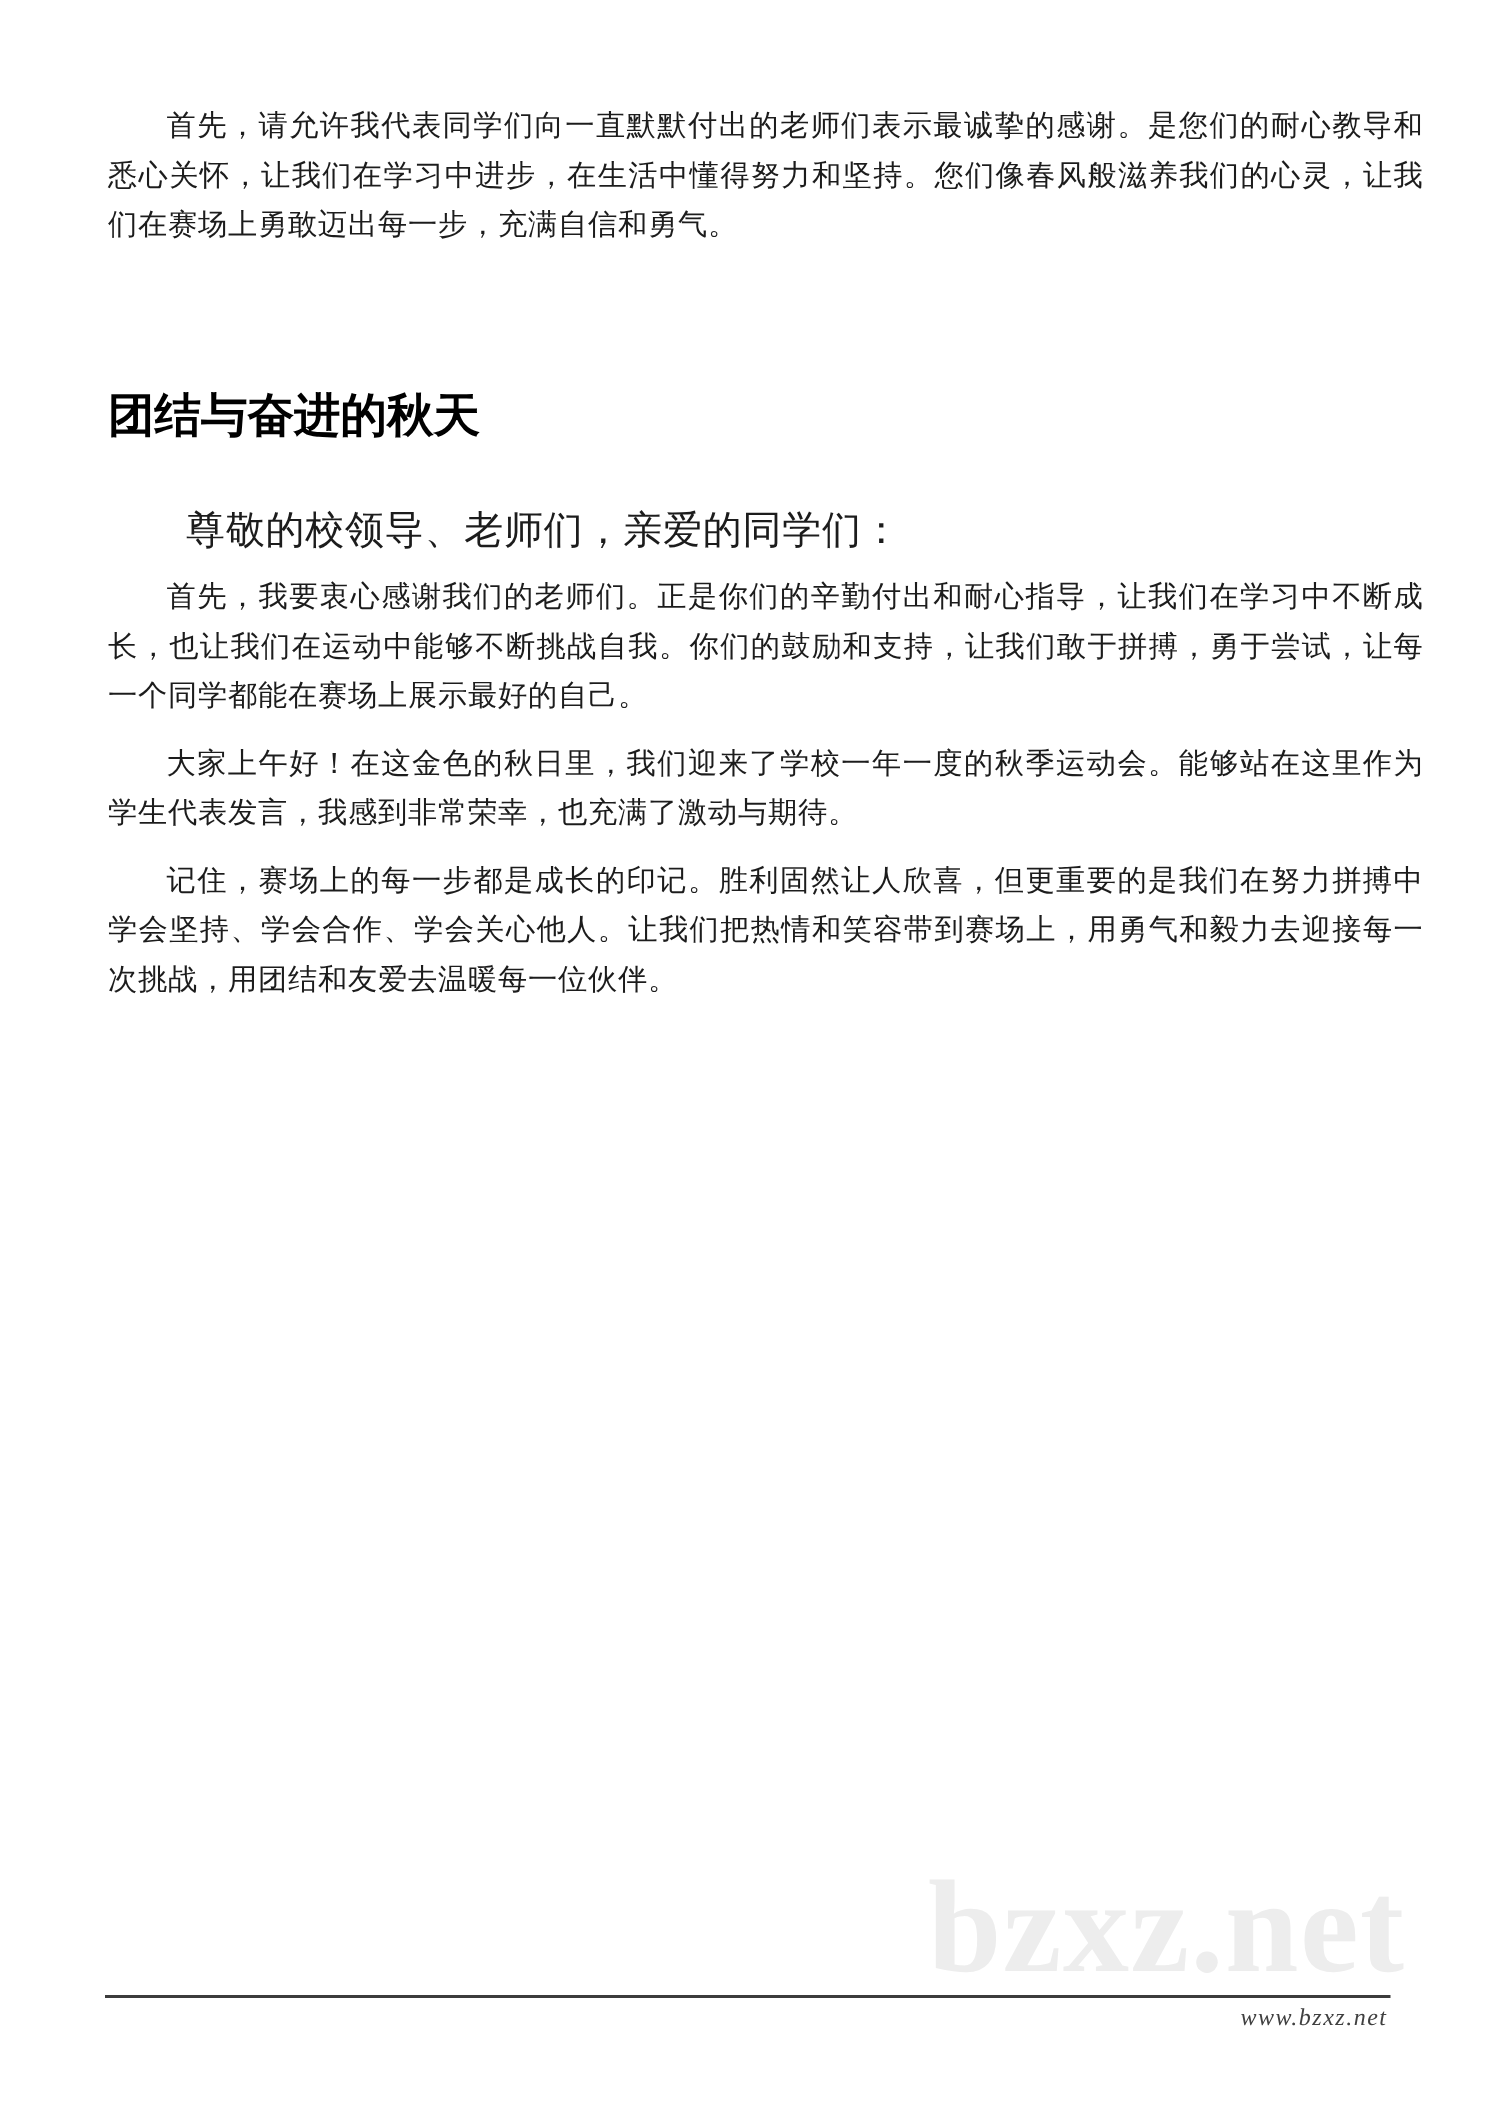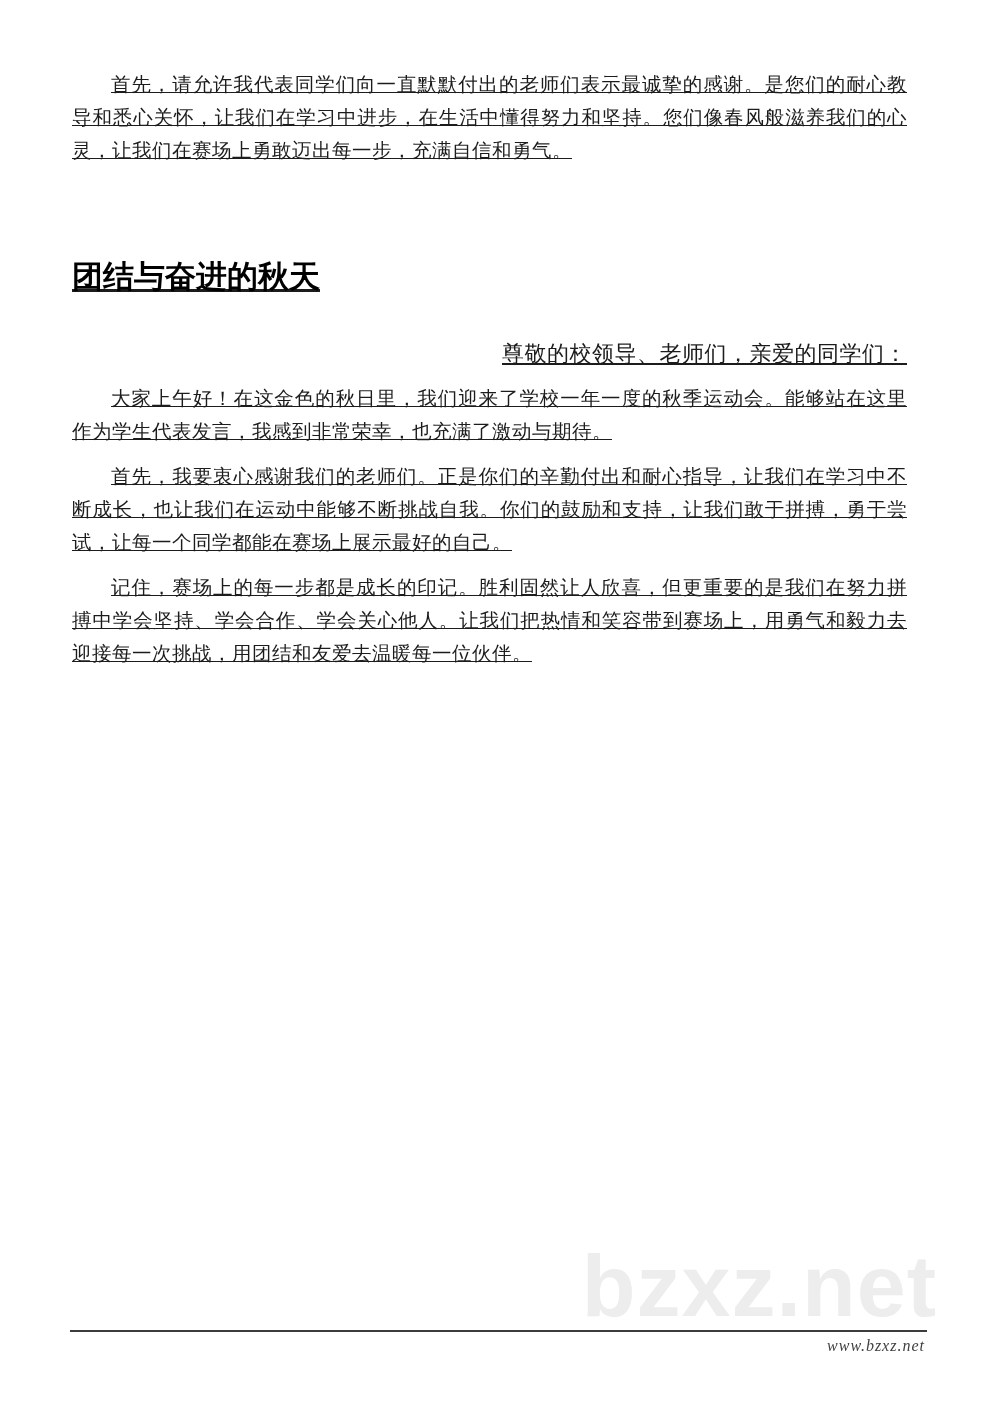--- a/index.html
+++ b/index.html
@@ -11,54 +11,52 @@
     position: relative;
     width: 993px;
     height: 1404px;
     background: #ffffff;
     overflow: hidden;
     font-family: "Liberation Serif", serif;
     color: #1c1c1c;
   }
   .content {
     position: relative;
-    padding: 68px 86px 0 72px;
+    padding: 68px 44px 0 72px;
     z-index: 2;
-    text-decoration: underline;
   }
   .para {
     font-size: 19.5px;
     line-height: 33px;
     text-align: justify;
     text-indent: 2em;
     margin: 0 0 12px 0;
     letter-spacing: 0.5px;
   }
   .doc-title {
     font-size: 31px;
     font-weight: bold;
     text-align: left;
     text-indent: 0;
     margin: 88px 0 38px 0;
     line-height: 44px;
     color: #000000;
   }
   .salutation {
-    font-size: 22px;
+    font-size: 26px;
     line-height: 33px;
     text-indent: 2em;
     margin: 0 0 12px 0;
     letter-spacing: 0.5px;
-    text-align: right;
   }
   .watermark {
     position: absolute;
     top: 1242px;
     right: 56px;
-    font-family: Liberation Sans, sans-serif;
+    font-family: Liberation Serif, serif;
     font-weight: bold;
     font-size: 88px;
     line-height: 88px;
     letter-spacing: 1px;
     z-index: 1;
     user-select: none;
   }
   .footer-rule {
     position: absolute;
     left: 70px;
@@ -87,22 +85,22 @@
   <div class="watermark" style="color: rgb(237, 237, 237);">bzxz.net</div>
 
   <div class="content">
 
     <p class="para">首先，请允许我代表同学们向一直默默付出的老师们表示最诚挚的感谢。是您们的耐心教导和悉心关怀，让我们在学习中进步，在生活中懂得努力和坚持。您们像春风般滋养我们的心灵，让我们在赛场上勇敢迈出每一步，充满自信和勇气。</p>
 
     <h1 class="doc-title">团结与奋进的秋天</h1>
 
     <p class="salutation">尊敬的校领导、老师们，亲爱的同学们：</p>
 
+    <p class="para">首先，我要衷心感谢我们的老师们。正是你们的辛勤付出和耐心指导，让我们在学习中不断成长，也让我们在运动中能够不断挑战自我。你们的鼓励和支持，让我们敢于拼搏，勇于尝试，让每一个同学都能在赛场上展示最好的自己。</p>
     <p class="para">大家上午好！在这金色的秋日里，我们迎来了学校一年一度的秋季运动会。能够站在这里作为学生代表发言，我感到非常荣幸，也充满了激动与期待。</p>
-    <p class="para">首先，我要衷心感谢我们的老师们。正是你们的辛勤付出和耐心指导，让我们在学习中不断成长，也让我们在运动中能够不断挑战自我。你们的鼓励和支持，让我们敢于拼搏，勇于尝试，让每一个同学都能在赛场上展示最好的自己。</p>
     <p class="para">记住，赛场上的每一步都是成长的印记。胜利固然让人欣喜，但更重要的是我们在努力拼搏中学会坚持、学会合作、学会关心他人。让我们把热情和笑容带到赛场上，用勇气和毅力去迎接每一次挑战，用团结和友爱去温暖每一位伙伴。</p>
 
   </div>
 
   <div class="footer-rule"></div>
 
   <div class="footer-url">www.bzxz.net</div>
 
 </div>
 

